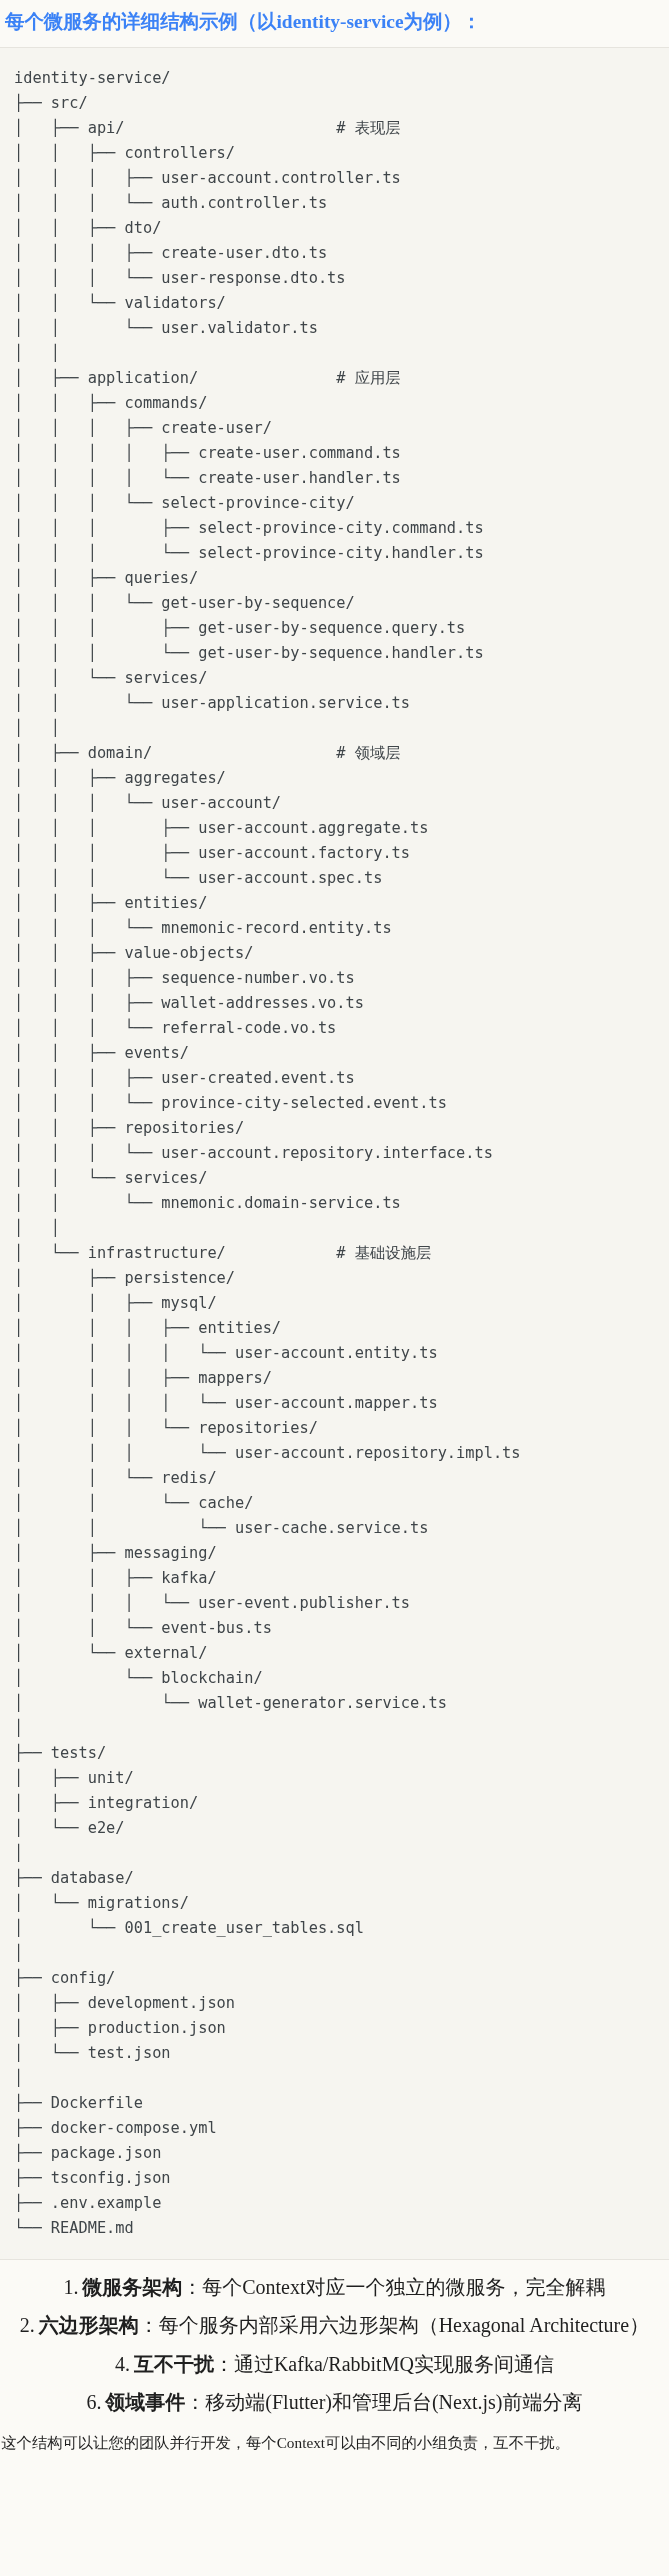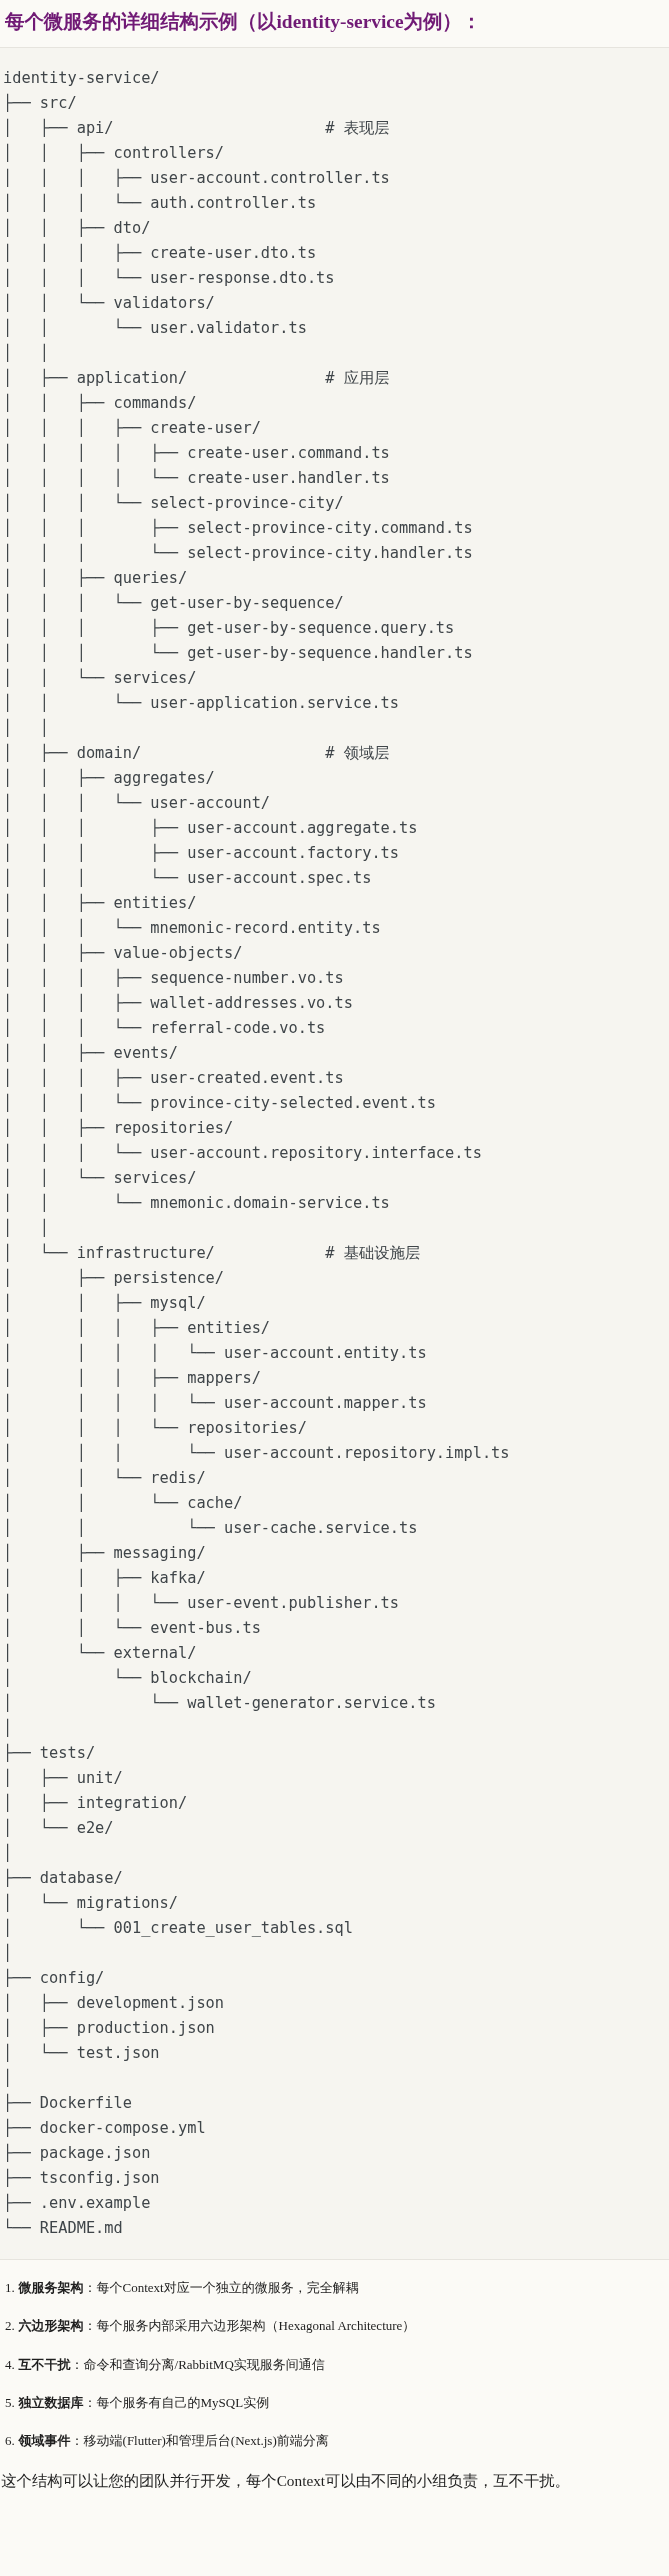--- a/index.html
+++ b/index.html
@@ -15,28 +15,28 @@
     box-sizing: border-box;
   }
   .doc {
     padding: 8.8px 0 15.6px 0;
   }
   .page-title {
     font-size: 19.4px;
     font-weight: 700;
     line-height: 25px;
     margin: 0 5px;
-    color: #701a75;
+    color: #3b82f6;
   }
   .code-block {
     margin: 13px 0 0 0;
     background: #f6f5f0;
     border-top: 0.6px solid #e6e4de;
     border-bottom: 0.6px solid #e6e4de;
-    padding: 18px 5px 18px 3px;
+    padding: 18px 5px 18px 14px;
     box-sizing: border-box;
     width: 669px;
     overflow: hidden;
   }
   .tree {
     margin: 0;
     font-family: "DejaVu Sans Mono", monospace;
     font-size: 15.3px;
     line-height: 25px;
     color: #3f4549;
@@ -48,23 +48,24 @@
     line-height: 22.5px;
     margin: 19px 5px 0 5px;
     color: #111111;
   }
   .notes-list {
     list-style: none;
     margin: 18px 5px 0 5px;
     padding: 0;
   }
   .note-item {
-    font-size: 13px;
+    font-size: 20px;
     line-height: 19px;
     margin: 0 0 19.4px 0;
+    text-align: center;
   }
   .note-number {
     margin-right: 3.8px;
   }
   .note-label {
     font-weight: 700;
   }
   .closing-paragraph {
     font-size: 15.3px;
     line-height: 19.4px;
@@ -165,21 +166,20 @@
 ├── package.json
 ├── tsconfig.json
 ├── .env.example
 └── README.md</pre>
   </div>
 
 
   <ol class="notes-list">
     <li class="note-item"><span class="note-number">1.</span><span class="note-label">微服务架构</span><span class="note-text">：每个Context对应一个独立的微服务，完全解耦</span></li>
     <li class="note-item"><span class="note-number">2.</span><span class="note-label">六边形架构</span><span class="note-text">：每个服务内部采用六边形架构（Hexagonal Architecture）</span></li>
-    <li class="note-item"><span class="note-number">4.</span><span class="note-label">互不干扰</span><span class="note-text">：命令和查询分离/RabbitMQ实现服务间通信</span></li>
-    <li class="note-item"><span class="note-number">5.</span><span class="note-label">独立数据库</span><span class="note-text">：每个服务有自己的MySQL实例</span></li>
+    <li class="note-item"><span class="note-number">4.</span><span class="note-label">互不干扰</span><span class="note-text">：通过Kafka/RabbitMQ实现服务间通信</span></li>
     <li class="note-item"><span class="note-number">6.</span><span class="note-label">领域事件</span><span class="note-text">：移动端(Flutter)和管理后台(Next.js)前端分离</span></li>
   </ol>
 
   <p class="closing-paragraph">这个结构可以让您的团队并行开发，每个Context可以由不同的小组负责，互不干扰。</p>
 
 </div>
 
 
 </body></html>

